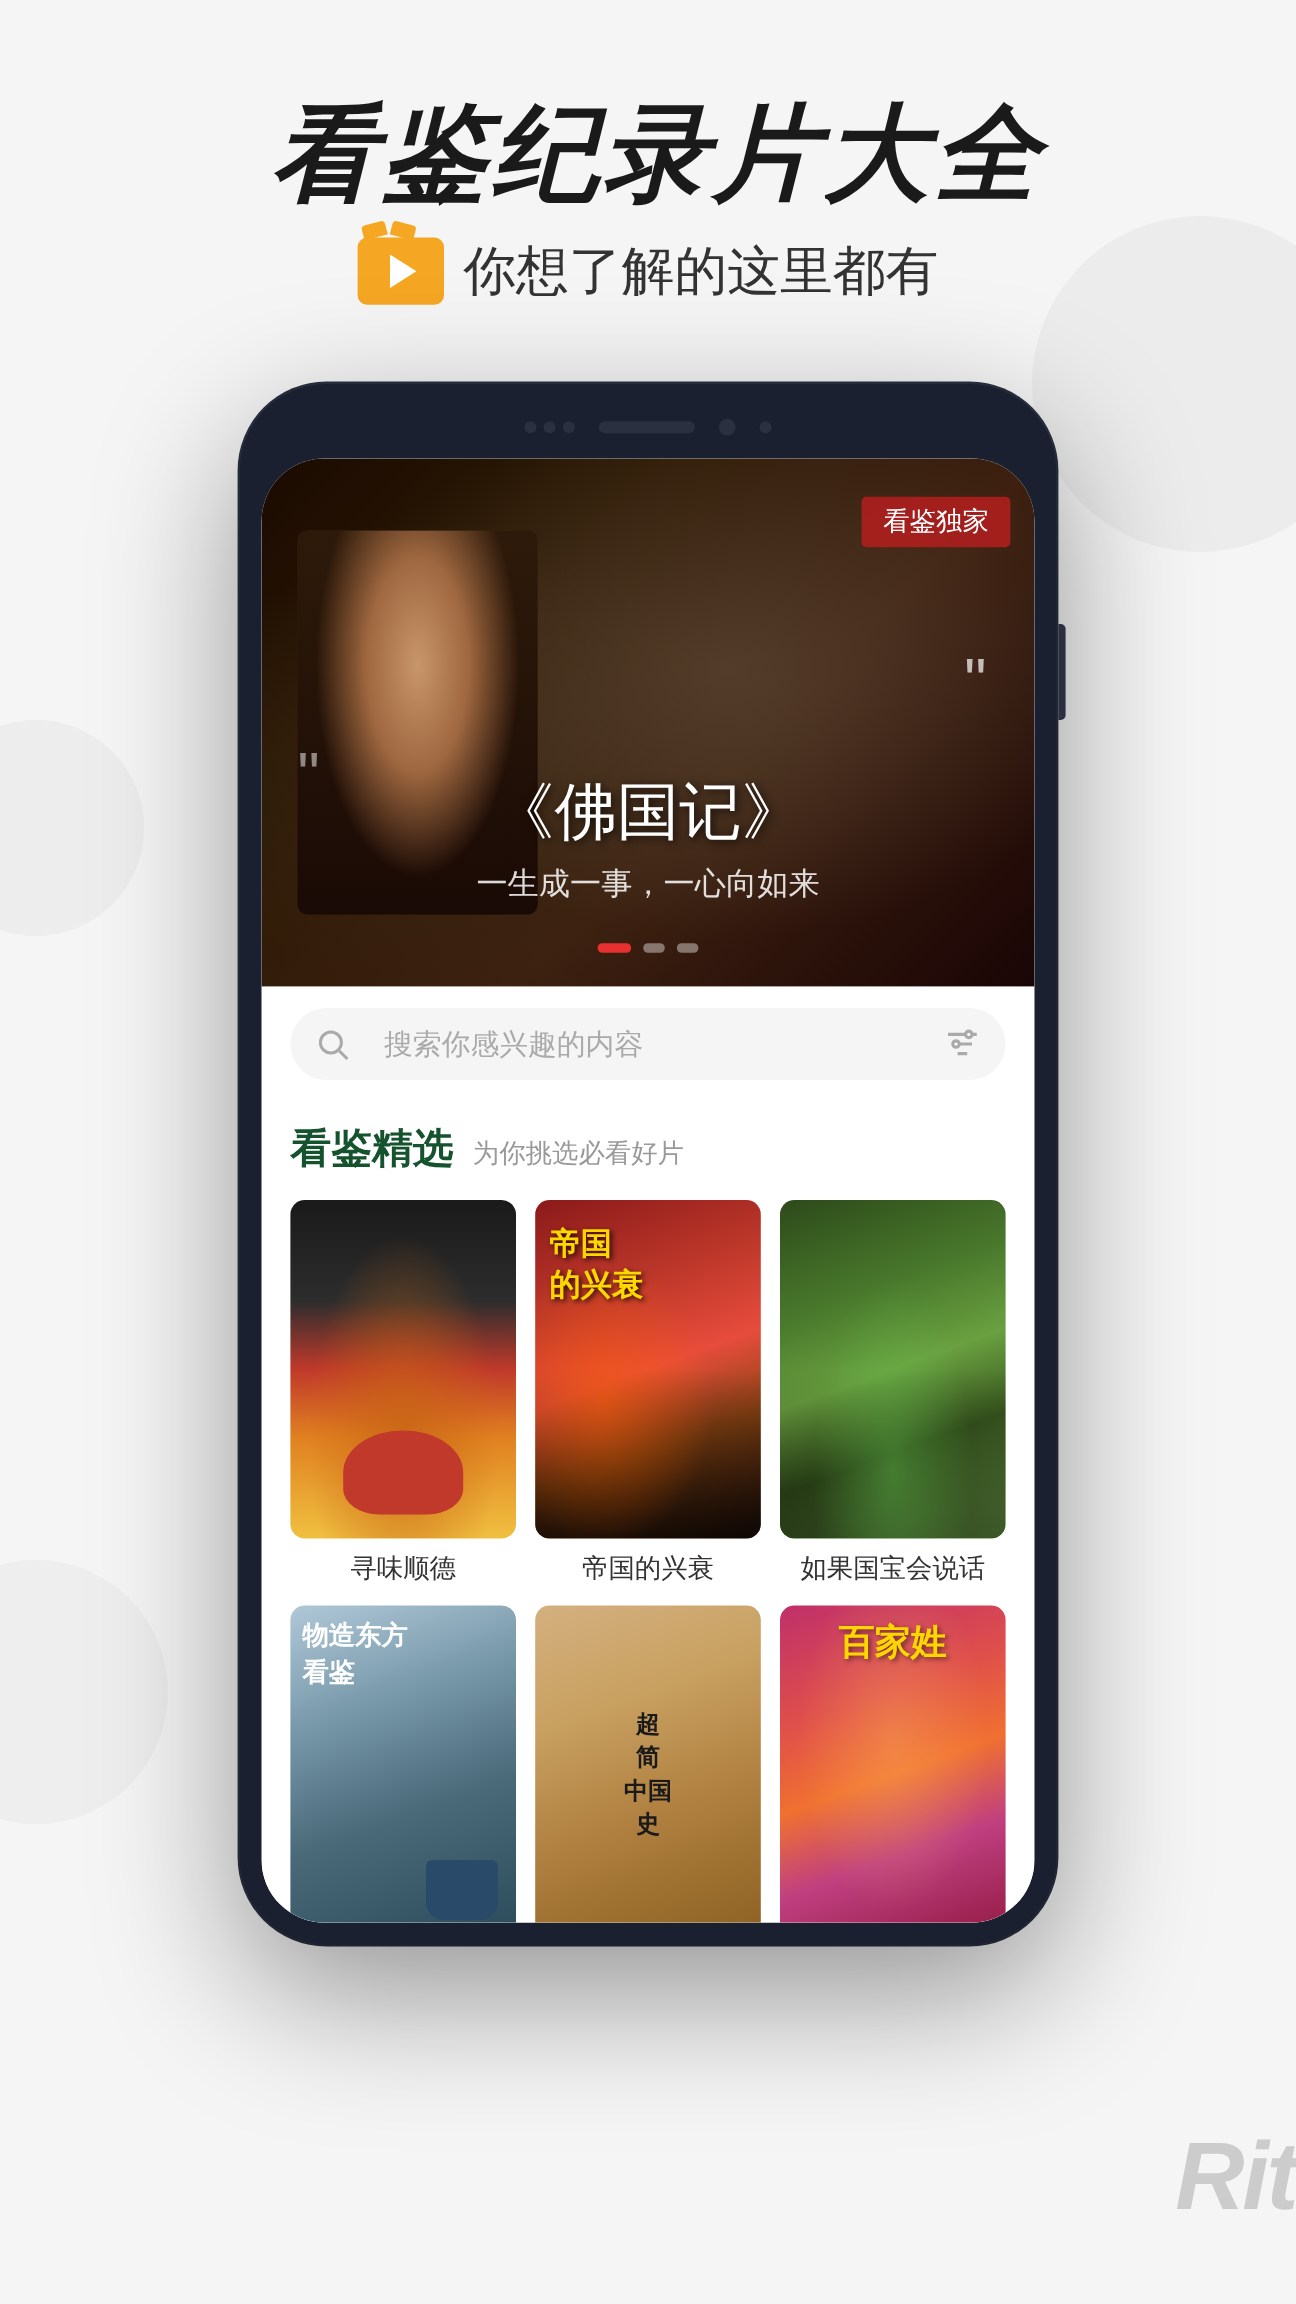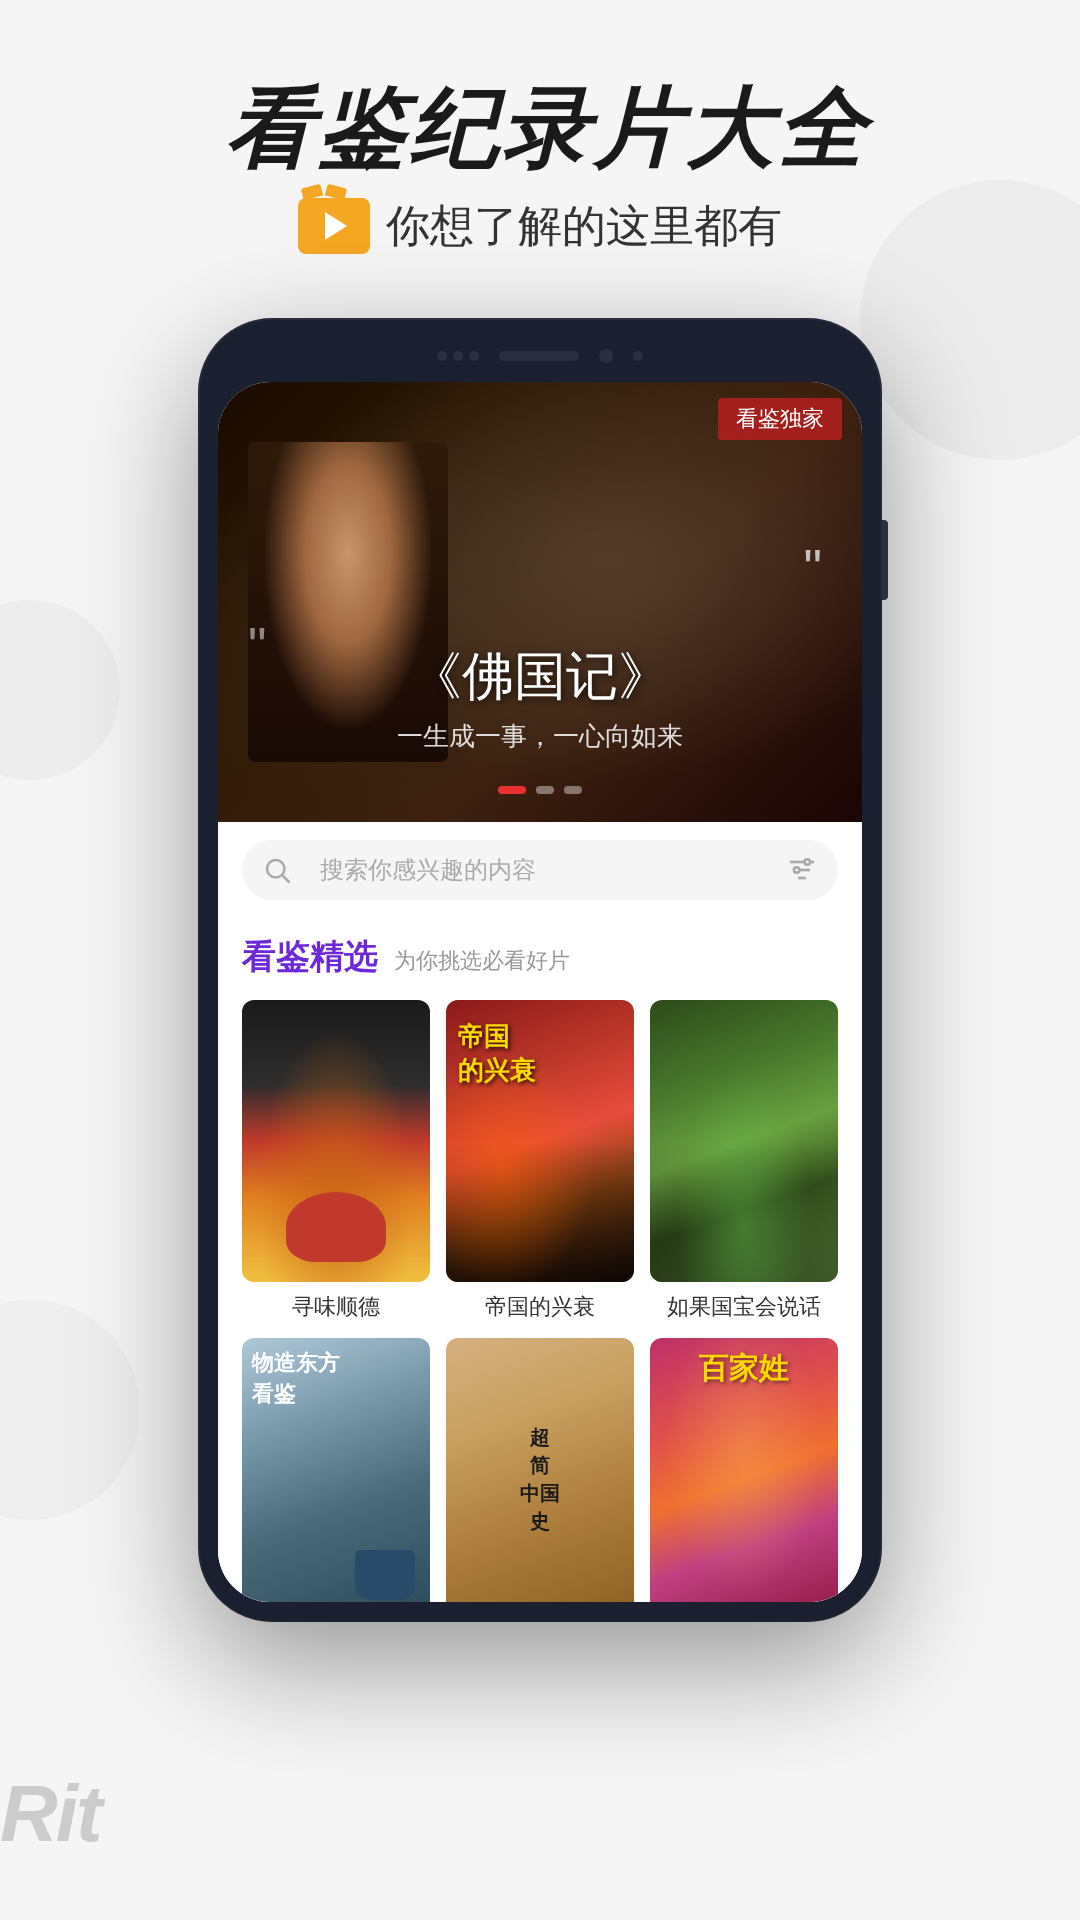--- a/index.html
+++ b/index.html
@@ -218,21 +218,21 @@
     .monk-face {
       position: absolute;
       inset: 0;
       background: 
         radial-gradient(ellipse at 50% 35%, #c8956a 0%, #a06840 30%, transparent 60%),
         linear-gradient(180deg, #2d1a0a 0%, #1a0a05 100%);
     }
 
     .hero-exclusive-badge {
       position: absolute;
-      top: 16px;
+      top: 32px;
       right: 20px;
       background: rgba(180, 30, 30, 0.85);
       color: white;
       font-size: 22px;
       padding: 6px 18px;
       border-radius: 4px;
     }
 
     .hero-quote-top {
       position: absolute;
@@ -339,21 +339,21 @@
     .section-header {
       display: flex;
       align-items: baseline;
       gap: 16px;
       padding: 16px 0 20px;
     }
 
     .section-title {
       font-size: 34px;
       font-weight: 700;
-      color: #6d28d9;
+      color: #14532d;
     }
 
     .section-subtitle {
       font-size: 22px;
       color: #999;
     }
 
     
     .movie-grid {
       display: grid;
@@ -504,21 +504,21 @@
       overflow: hidden;
       text-overflow: ellipsis;
     }
 
     
     .bottom-text {
       position: absolute;
       bottom: 60px;
       left: 0;
       right: 0;
-      text-align: left;
+      text-align: right;
       font-size: 80px;
       font-weight: 900;
       color: #ccc;
       font-style: italic;
       letter-spacing: -2px;
     }
 
     
     .phone-side-right {
       position: absolute;

